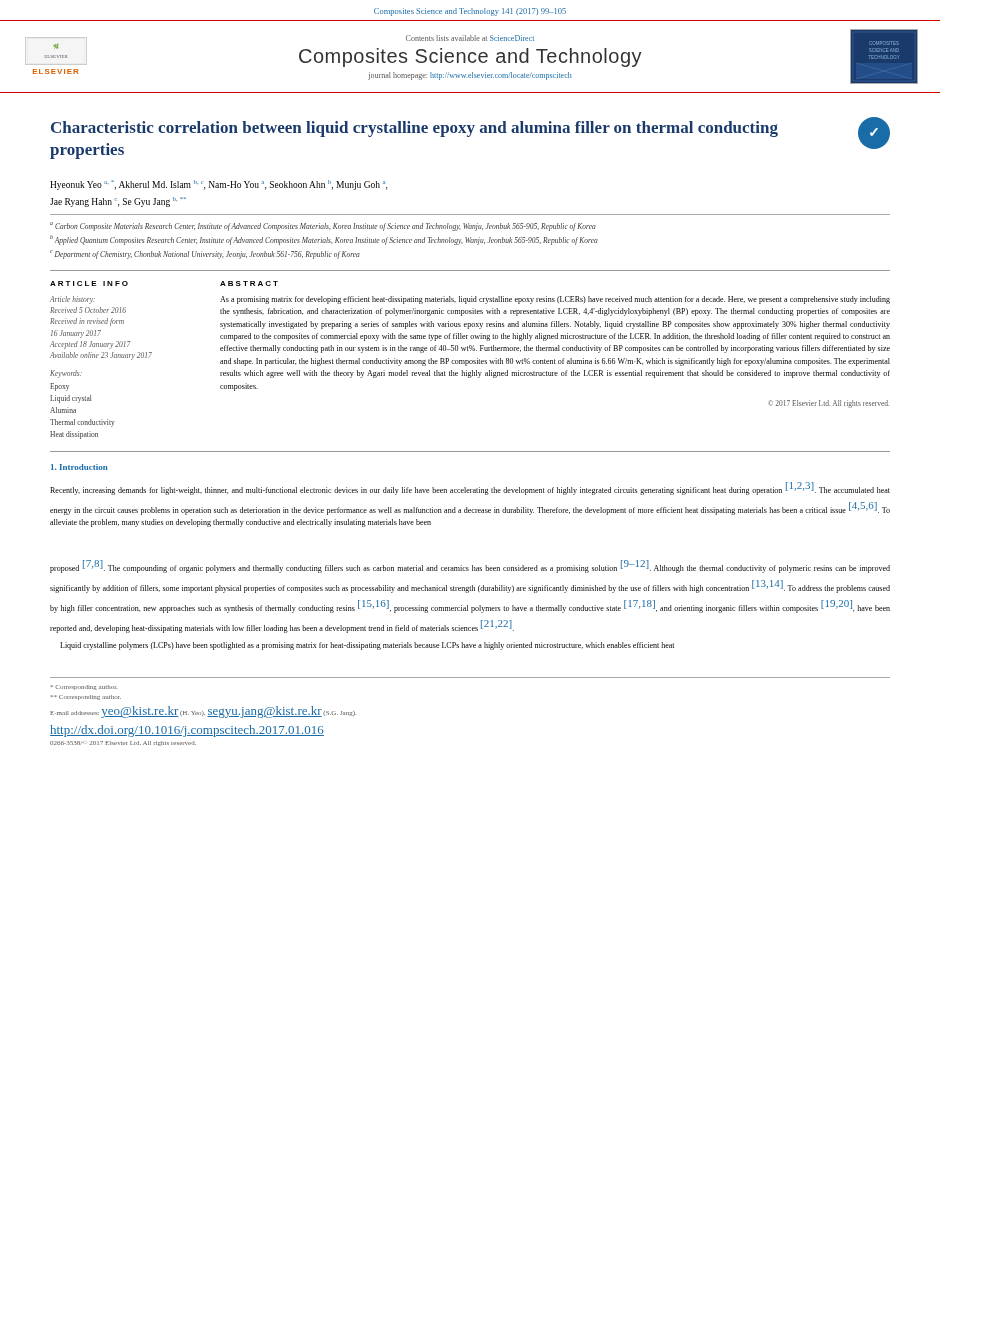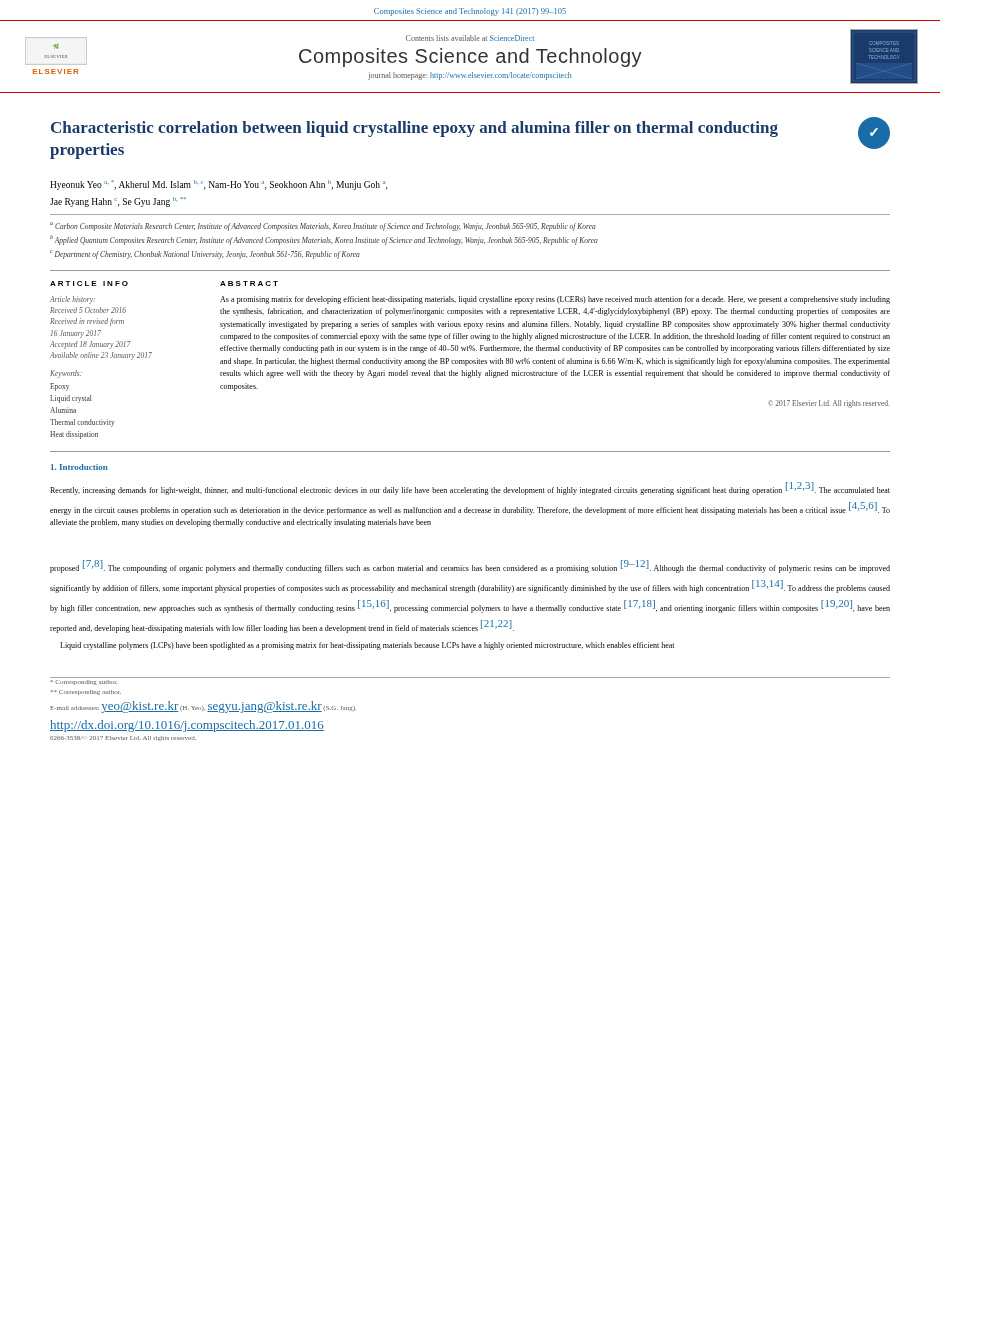--- a/index.html
+++ b/index.html
@@ -309,20 +309,21 @@
       color: #1a6ca8;
       text-decoration: none;
       font-size: 11px;
       vertical-align: super;
     }
 
     
     .footer {
       border-top: 0.5px solid #aaa;
       margin: 10px 50px 0 50px;
+      padding-top: 5px;
       font-size: 7px;
       color: #555;
     }
 
     .footer-note {
       margin-bottom: 2px;
     }
 
     .footer-link {
       color: #1a6ca8;

